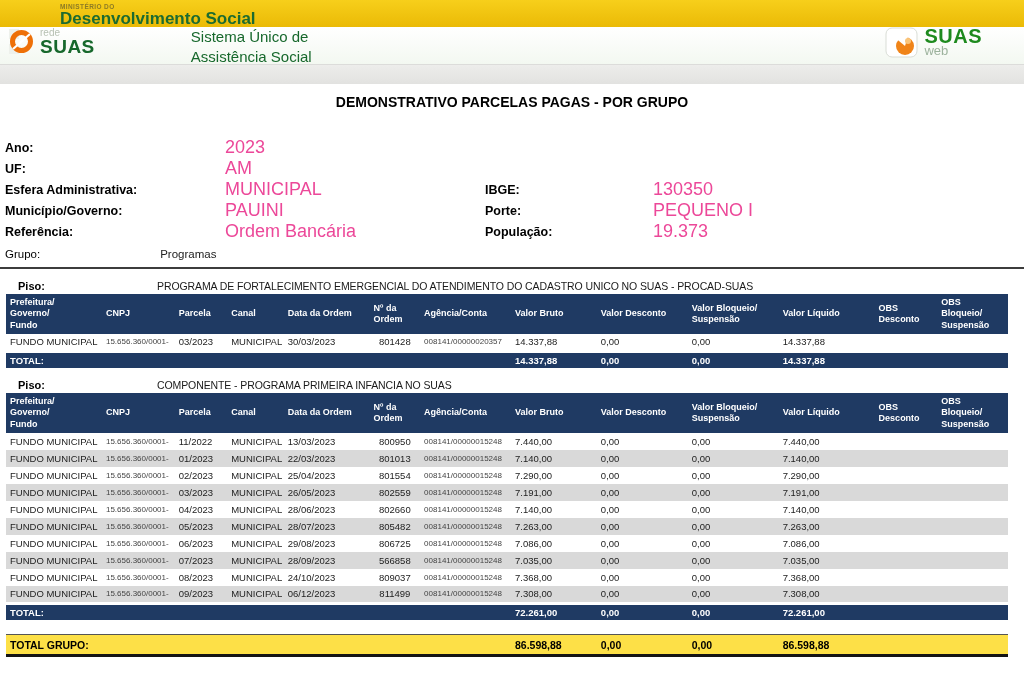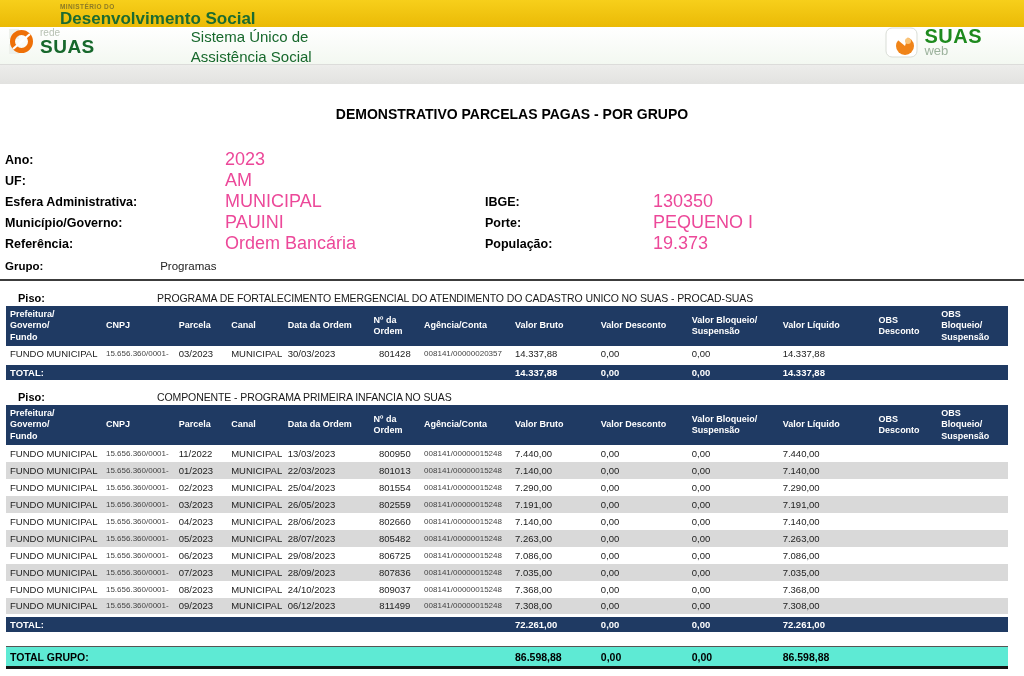--- a/index.html
+++ b/index.html
@@ -19,28 +19,28 @@
   .suas-text{font-size:19px;font-weight:bold;color:#17682c;line-height:.95;letter-spacing:.5px}
   .sysname{margin-left:96px;font-size:15px;font-weight:normal;color:#17682c;white-space:pre-line;line-height:1.3}
   .suasweb{margin-left:auto;margin-right:42px;display:flex;align-items:center}
   .suasweb-icon{width:33px;height:31px;margin-right:6px;display:inline-block}
   .suasweb-text .s{font-size:20px;font-weight:bold;color:#1e8a1e;line-height:.85;letter-spacing:.5px}
   .suasweb-text .w{font-size:13px;color:#9cb29c;line-height:.95}
 
   .gray-bar{height:20px;background:linear-gradient(#ededeb,#e2e2e0);border-top:1px solid #dcdcda}
 
   
-  .report-title{text-align:center;font-size:14px;font-weight:bold;margin-top:22px}
+  .report-title{text-align:center;font-size:14px;font-weight:bold;margin-top:10px}
   .info-grid{margin-top:27px;padding-left:5px}
   .info-row{display:grid;grid-template-columns:220px 260px 168px 1fr;height:21px;align-items:center}
   .ilabel{font-size:12.5px;font-weight:bold}
   .ivalue{font-size:18px;color:#ec4899}
 
   .grupo-row{margin-top:6px;padding:0 0 7px 5px;border-bottom:2px solid #3c3c3c;font-size:11.5px}
-  .grupo-label{font-weight:bold;display:inline-block;width:152px}
+  .grupo-label{font-weight:normal;display:inline-block;width:152px}
   .grupo-value{color:#222}
 
   
   .piso-row{padding-left:18px;margin-top:11px;margin-bottom:2px;font-size:11px}
   .piso-label{font-weight:bold;display:inline-block;width:139px}
   .piso-value{font-size:10.5px;color:#1a1a1a;letter-spacing:-.1px}
 
   table.ptable{width:1002px;margin-left:6px;border-collapse:collapse;table-layout:fixed}
   .ptable th{background:#1f3a63;color:#fff;font-size:9px;font-weight:bold;text-align:left;
     vertical-align:middle;padding:3px 4px;height:40px;white-space:pre-line;line-height:1.25}
@@ -48,21 +48,21 @@
     white-space:nowrap;overflow:hidden}
   .ptable td.c1,.ptable td.c6{font-size:8px;color:#444}
   .ptable td.c5{text-align:center}
   .ptable td.num{text-align:left}
   .ptable tr.alt td{background:#d9d9d9}
   .ptable tr.total-row td{background:#1f3a63;color:#fff;font-weight:bold;font-size:9.5px;
     border-top:3px solid #fff}
   .ptable tr.total-row td.tlabel{padding-left:4px}
 
   table.tg{margin-top:14px}
-  table.tg td{background:#5eead4;color:#000;font-weight:bold;font-size:10.5px;height:21px;
+  table.tg td{background:#fde047;color:#000;font-weight:bold;font-size:10.5px;height:21px;
     border-top:1px solid #555;border-bottom:3px solid #141414}
 </style>
 </head>
 <body>
 
 <div class="page">
 
   <div class="yellow-bar">
     <div class="ministry-small">MINISTÉRIO DO</div>
     <div class="ministry-name">Desenvolvimento Social</div>
@@ -358,21 +358,21 @@
             <td class="c10 num">7.086,00</td>
             <td class="c11"></td>
             <td class="c12"></td>
           </tr>
           <tr class="data-row alt">
             <td class="c0">FUNDO MUNICIPAL</td>
             <td class="c1">15.656.360/0001-</td>
             <td class="c2">07/2023</td>
             <td class="c3">MUNICIPAL</td>
             <td class="c4">28/09/2023</td>
-            <td class="c5">807836</td>
+            <td class="c5">566858</td>
             <td class="c6">008141/00000015248</td>
             <td class="c7 num">7.035,00</td>
             <td class="c8 num">0,00</td>
             <td class="c9 num">0,00</td>
             <td class="c10 num">7.035,00</td>
             <td class="c11"></td>
             <td class="c12"></td>
           </tr>
           <tr class="data-row">
             <td class="c0">FUNDO MUNICIPAL</td>

